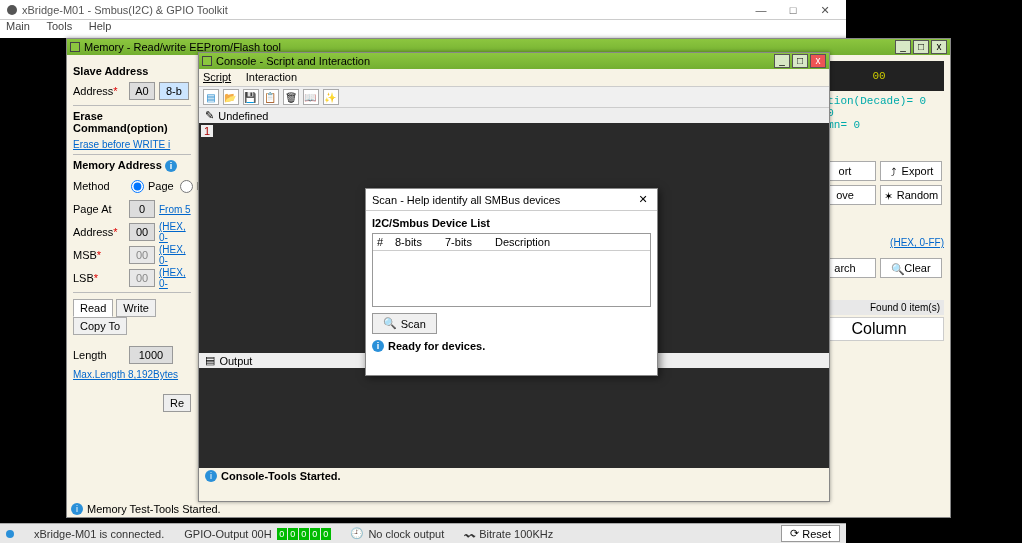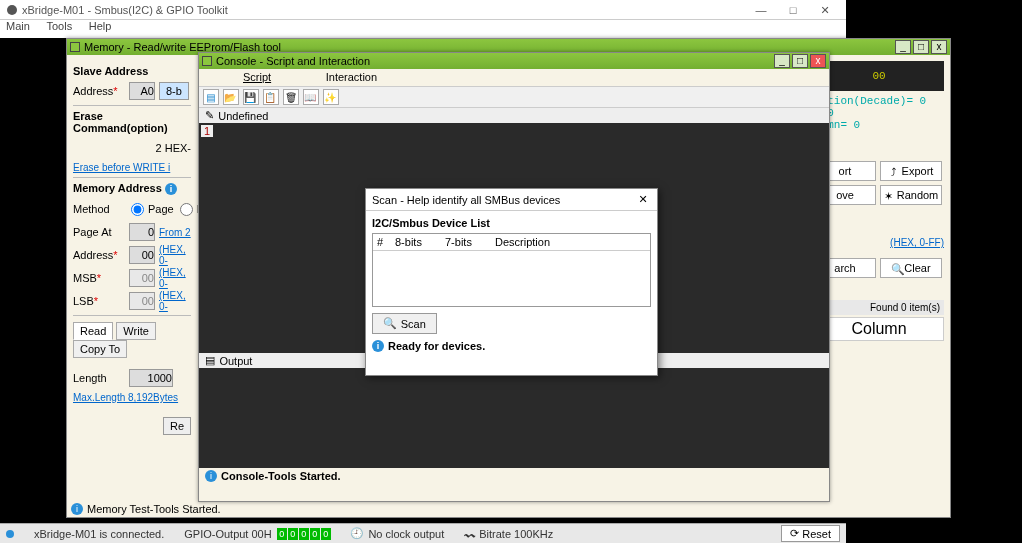--- a/index.html
+++ b/index.html
@@ -27,21 +27,21 @@
 .mdi-winbtn { width: 16px; height: 14px; background: #d8e8c6; border: 1px solid #555; text-align: center; line-height: 12px; font-size: 10px; cursor: pointer; }
 .mdi-winbtn.close { background: #e55; color: #fff; }
 
 
 .mem-panel { position: absolute; left: 66px; top: 0; width: 885px; height: 480px; }
 .mem-body { padding: 6px; font-family: "Courier New", monospace; color: #000; }
 .section-title { font-weight: bold; margin: 4px 0; }
 .field-row { display: flex; align-items: center; gap: 4px; margin: 3px 0; height: 20px; }
 .field-row label { min-width: 52px; }
 .req::after { content: "*"; color: #d00; }
-.input-tiny { width: 26px; height: 18px; background: #ddd; text-align: right; border: 1px solid #999; }
+.input-tiny { width: 26px; height: 18px; background: #ddd; text-align: center; border: 1px solid #999; }
 .input-tiny.readonly { background: #e8e8e8; color: #888; }
 .hex-link { color: #06c; text-decoration: underline; cursor: pointer; font-size: 10px; }
 .blue-link { color: #06c; text-decoration: underline; cursor: pointer; font-size: 10px; }
 .info-icon { display: inline-block; width: 12px; height: 12px; border-radius: 50%; background: #2a90d9; color: #fff; text-align: center; line-height: 12px; font-size: 9px; }
 .radio { margin-left: 2px; }
 .btn-gray { background: #eee; border: 1px solid #999; padding: 2px 6px; cursor: pointer; }
 .tab-row { margin-top: 6px; }
 .tab { display: inline-block; background: #f0f0f0; border: 1px solid #aaa; padding: 2px 6px; cursor: pointer; }
 .tab.active { background: #fff; border-bottom: 1px solid #fff; }
 
@@ -52,21 +52,21 @@
 .mem-right-btns { display: flex; gap: 4px; flex-wrap: wrap; margin-top: 10px; }
 .mem-right-btns button { width: 62px; height: 20px; background: #fff; border: 1px solid #aaa; cursor: pointer; font-size: 10px; display: flex; align-items: center; justify-content: center; gap: 3px; }
 .found-bar { background: #e8e8e8; padding: 2px 4px; text-align: right; margin-top: 22px; font-size: 10px; }
 .col-header { background: #fff; border: 1px solid #ccc; padding: 2px 4px; text-align: center; margin-top: 2px; font-size: 16px; }
 
 .mem-status { position: absolute; left: 4px; bottom: 2px; font-family: "Courier New", monospace; color: #000; display: flex; align-items: center; gap: 4px; }
 
 
 .console-panel { position: absolute; left: 198px; top: 14px; width: 632px; height: 450px; z-index: 5; }
 .console-tabs { padding: 2px 4px; font-family: "Courier New", monospace; }
-.console-tabs span { margin-right: 8px; cursor: pointer; margin-left: 40px; }
+.console-tabs span { margin-right: 8px; cursor: pointer; }
 .console-tabs span.active { text-decoration: underline; }
 .toolbar { background: #f0f0f0; padding: 2px 4px; display: flex; gap: 4px; border-top: 1px solid #ccc; border-bottom: 1px solid #ccc; }
 .tool-icon { width: 16px; height: 16px; border: 1px solid #aaa; background: #fff; cursor: pointer; display: flex; align-items: center; justify-content: center; font-size: 10px; }
 .code-tab { background: #eee; padding: 1px 6px; display: flex; align-items: center; gap: 4px; font-family: "Courier New", monospace; }
 .code-area { background: #2a2a2a; height: 230px; color: #fff; font-family: "Courier New", monospace; padding: 2px; }
 .code-area .line-no { color: #a00; background: #eee; display: inline-block; width: 12px; text-align: center; }
 .output-hdr { background: #eee; padding: 1px 6px; font-family: "Courier New", monospace; display: flex; align-items: center; gap: 4px; }
 .output-area { background: #2a2a2a; height: 100px; }
 .console-status { padding: 2px 6px; font-family: "Courier New", monospace; display: flex; align-items: center; gap: 4px; }
 
@@ -131,40 +131,37 @@
       </div>
       <div class="mem-body" style="width:130px;">
         <div class="section-title">Slave Address</div>
         <div class="field-row">
           <label class="req">Address</label>
           <input class="input-tiny" value="A0" style="">
           <button class="btn-gray" style="background:#cce5ff;">8-b</button>
         </div>
         <hr class="sep">
         <div class="section-title">Erase Command(option)</div>
-        <div class="field-row" style="justify-content:flex-end;">
-          <span>2 HEX-</span>
-        </div>
         <div><span class="blue-link">Erase before WRITE i</span></div>
         <hr class="sep">
         <div class="section-title">
           <span>Memory Address</span>
           <span class="info-icon">i</span>
         </div>
         <div class="field-row">
           <label>Method</label>
           <input type="radio" class="radio" checked="" style="">
           <span>Page</span>
           <input type="radio" class="radio" style="">
           <span>Dir</span>
         </div>
         <div class="field-row">
           <label>Page At</label>
           <input class="input-tiny" value="0" style="">
-          <span class="blue-link">From 2</span>
+          <span class="blue-link">From 5</span>
         </div>
         <div class="field-row">
           <label class="req">Address</label>
           <input class="input-tiny" value="00" style="">
           <span class="hex-link">(HEX, 0-</span>
         </div>
         <div class="field-row">
           <label class="req">MSB</label>
           <input class="input-tiny readonly" readonly="" value="00" style="">
           <span class="hex-link">(HEX, 0-</span>

